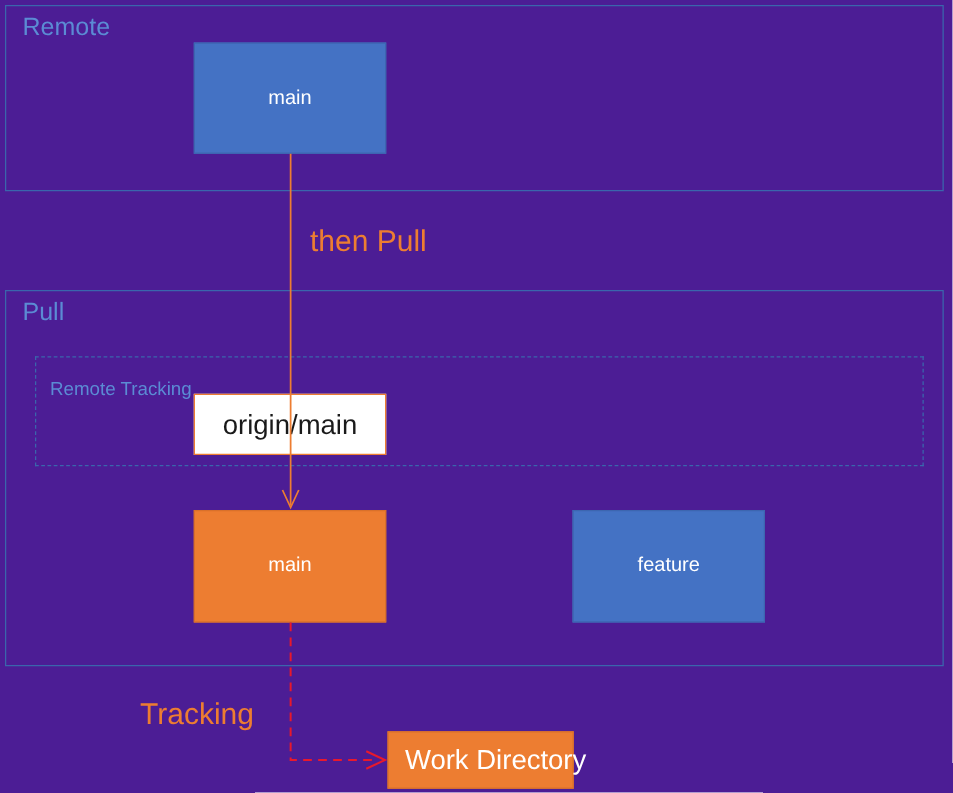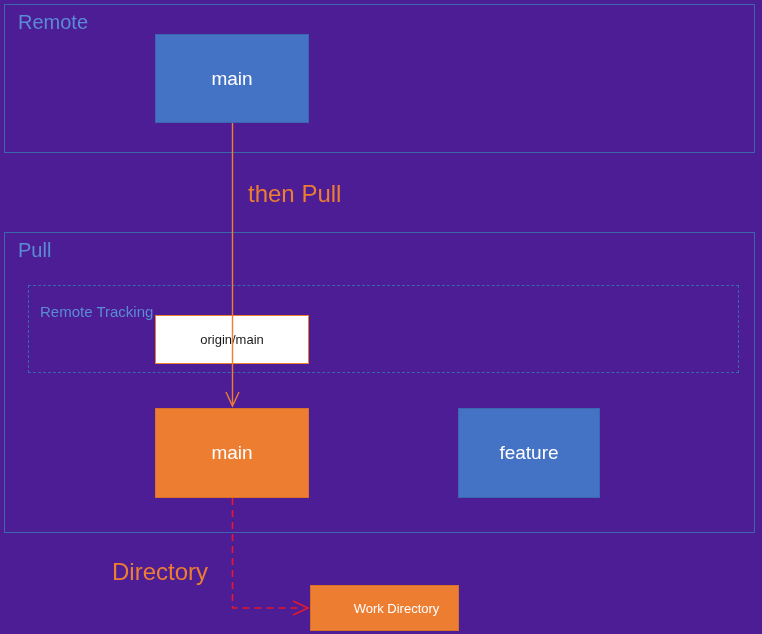--- a/index.html
+++ b/index.html
@@ -42,40 +42,40 @@
     font-size: 15px;
   }
 
   
   .box {
     position: absolute;
     box-sizing: border-box;
     display: flex;
     align-items: center;
     justify-content: center;
-    font-size: 19px;
+    font-size: 16px;
     white-space: nowrap;
   }
   .box.blue {
     background: #4472c4;
     border: 1px solid #3c66b0;
     color: #ffffff;
   }
   .box.orange {
     background: #ed7d31;
     border: 1px solid #d9702a;
     color: #ffffff;
   }
   .box.outline {
     background: #ffffff;
     border: 1px solid #ed7d31;
     color: #1a1a1a;
   }
   .box.small-text {
-    font-size: 13px;
+    font-size: 22px;
   }
   .edge-label {
     position: absolute;
     color: #ed7d31;
     font-size: 24px;
     line-height: 1;
     white-space: nowrap;
   }
   svg.overlay {
     position: absolute;
@@ -105,21 +105,21 @@
   <div class="zone-label small" style="left:40px; top:304px;">Remote Tracking</div>
 
   <div class="box outline small-text" style="left:155px; top:315px; width:154px; height:49px;">
     <span>origin/main</span>
   </div>
 
   <div class="box orange" style="left:155px; top:408px; width:154px; height:90px;">
     <span>main</span>
   </div>
 
-  <div class="box blue" style="left:458px; top:408px; width:142px; height:90px;">
+  <div class="box blue" style="left:458px; top:408px; width:154px; height:90px;">
     <span>feature</span>
   </div>
 
   <div class="box orange small-text" style="left:310px; top:585px; width:149px; height:46px;padding-left:24px;">
     <span>Work Directory</span>
   </div>
 
   <svg class="overlay" viewBox="0 0 762 634">
 
     <g>
@@ -128,15 +128,15 @@
     </g>
 
     <g>
       <path d="M 232.5 498 L 232.5 608 L 298 608" fill="none" stroke="#E8192C" stroke-width="1.6" stroke-dasharray="7,5"></path>
       <path d="M 293 601 L 308 608 L 293 615" fill="none" stroke="#E8192C" stroke-width="1.6"></path>
     </g>
   </svg>
 
   <div class="edge-label" style="left:248px; top:182px;">then Pull</div>
 
-  <div class="edge-label" style="left:112px; top:560px;">Directory</div>
+  <div class="edge-label" style="left:112px; top:560px;">Tracking</div>
 
 </div>
 
 </body></html>

